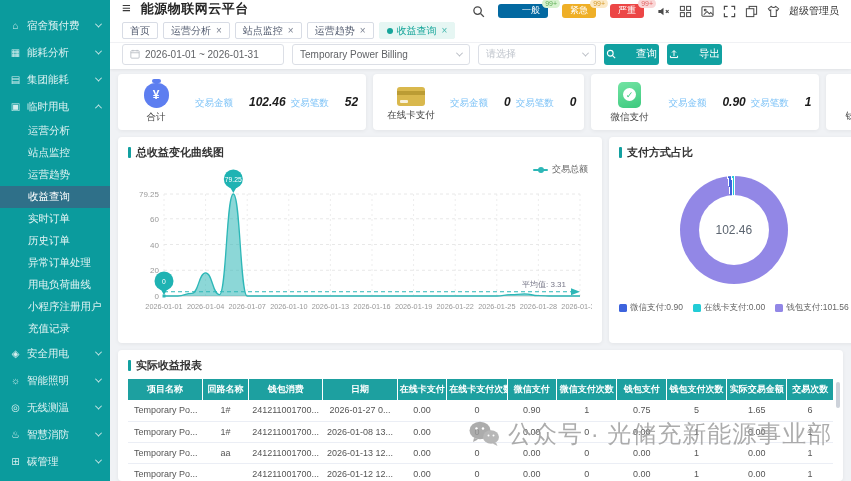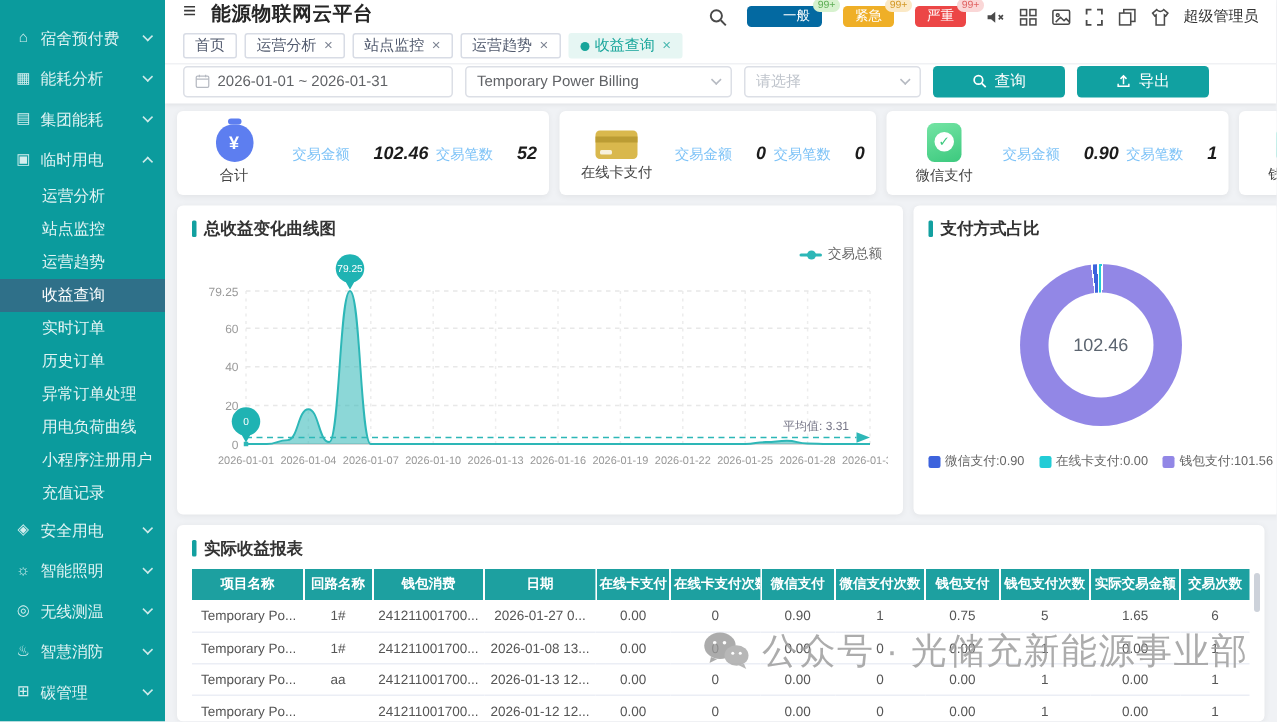--- a/index.html
+++ b/index.html
@@ -37,21 +37,21 @@
   .tab .dot{width:6px;height:6px;border-radius:50%;background:#16a59a;display:none}
   .tab.active{background:#e6f6f3;border-color:#e6f6f3;color:#16a59a}
   .tab.active .dot{display:block}
   .tab .x{font-size:10px;opacity:.75;margin-left:1px}
 
   #filterbar{display:flex;align-items:center;height:26px;padding:0 12px 4px;gap:8px}
   .inp{display:flex;align-items:center;gap:5px;border:1px solid #dcdfe6;border-radius:3px;height:21px;padding:0 7px;font-size:10px;color:#606266;background:#fff;cursor:pointer;white-space:nowrap}
   .inp .ph{color:#bfc4cc}
   .sel-chev{width:5px;height:5px;border-right:1.2px solid #b6bac2;border-bottom:1.2px solid #b6bac2;transform:rotate(45deg) translate(-1px,-1px);margin-left:auto}
   .cal-ic{color:#b6bac2;display:flex}
-  .btn{display:flex;align-items:center;gap:5px;background:#11a1a1;color:#fff;border:none;border-radius:3px;height:21px;padding:0 26px;font-size:10.5px;cursor:pointer}
+  .btn{display:flex;align-items:center;gap:20px;background:#11a1a1;color:#fff;border:none;border-radius:3px;height:21px;padding:0 2px;font-size:10.5px;cursor:pointer}
   .btn svg{width:10px;height:10px}
 
   #content{padding:5px 8px 0}
   
   #cards{display:flex;gap:7px}
   .scard{flex:1;background:#fff;border-radius:4px;box-shadow:0 1px 4px rgba(0,0,0,.06);height:56px;display:flex;align-items:center;padding:0 8px 0 12px;gap:13px}
   .scard-left{display:flex;flex-direction:column;align-items:center;gap:3px;width:52px;flex:none}
   .scard-name{font-size:9.5px;color:#444;white-space:nowrap}
   .scard-rows{display:flex;gap:5px;min-width:0}
   .srow{display:flex;align-items:baseline;gap:8px}
@@ -238,21 +238,21 @@
             <span>运营趋势</span>
             <span class="x">×</span>
           </div>
           <div class="tab active">
             <span class="dot"></span>
             <span>收益查询</span>
             <span class="x">×</span>
           </div>
         </div>
       <div id="filterbar">
-        <div class="inp" style="width:180px">
+        <div class="inp" style="width:162px">
           <span class="cal-ic">
             <svg width="10" height="10" viewBox="0 0 12 12" fill="none" stroke="currentColor">
                 <rect x="1" y="2" width="10" height="9" rx="1"></rect>
                 <line x1="1" y1="4.5" x2="11" y2="4.5"></line>
                 <line x1="3.5" y1="1" x2="3.5" y2="3"></line>
                 <line x1="8.5" y1="1" x2="8.5" y2="3"></line>
               </svg>
           </span>
           <span>2026-01-01  ~  2026-01-31</span>
         </div>

